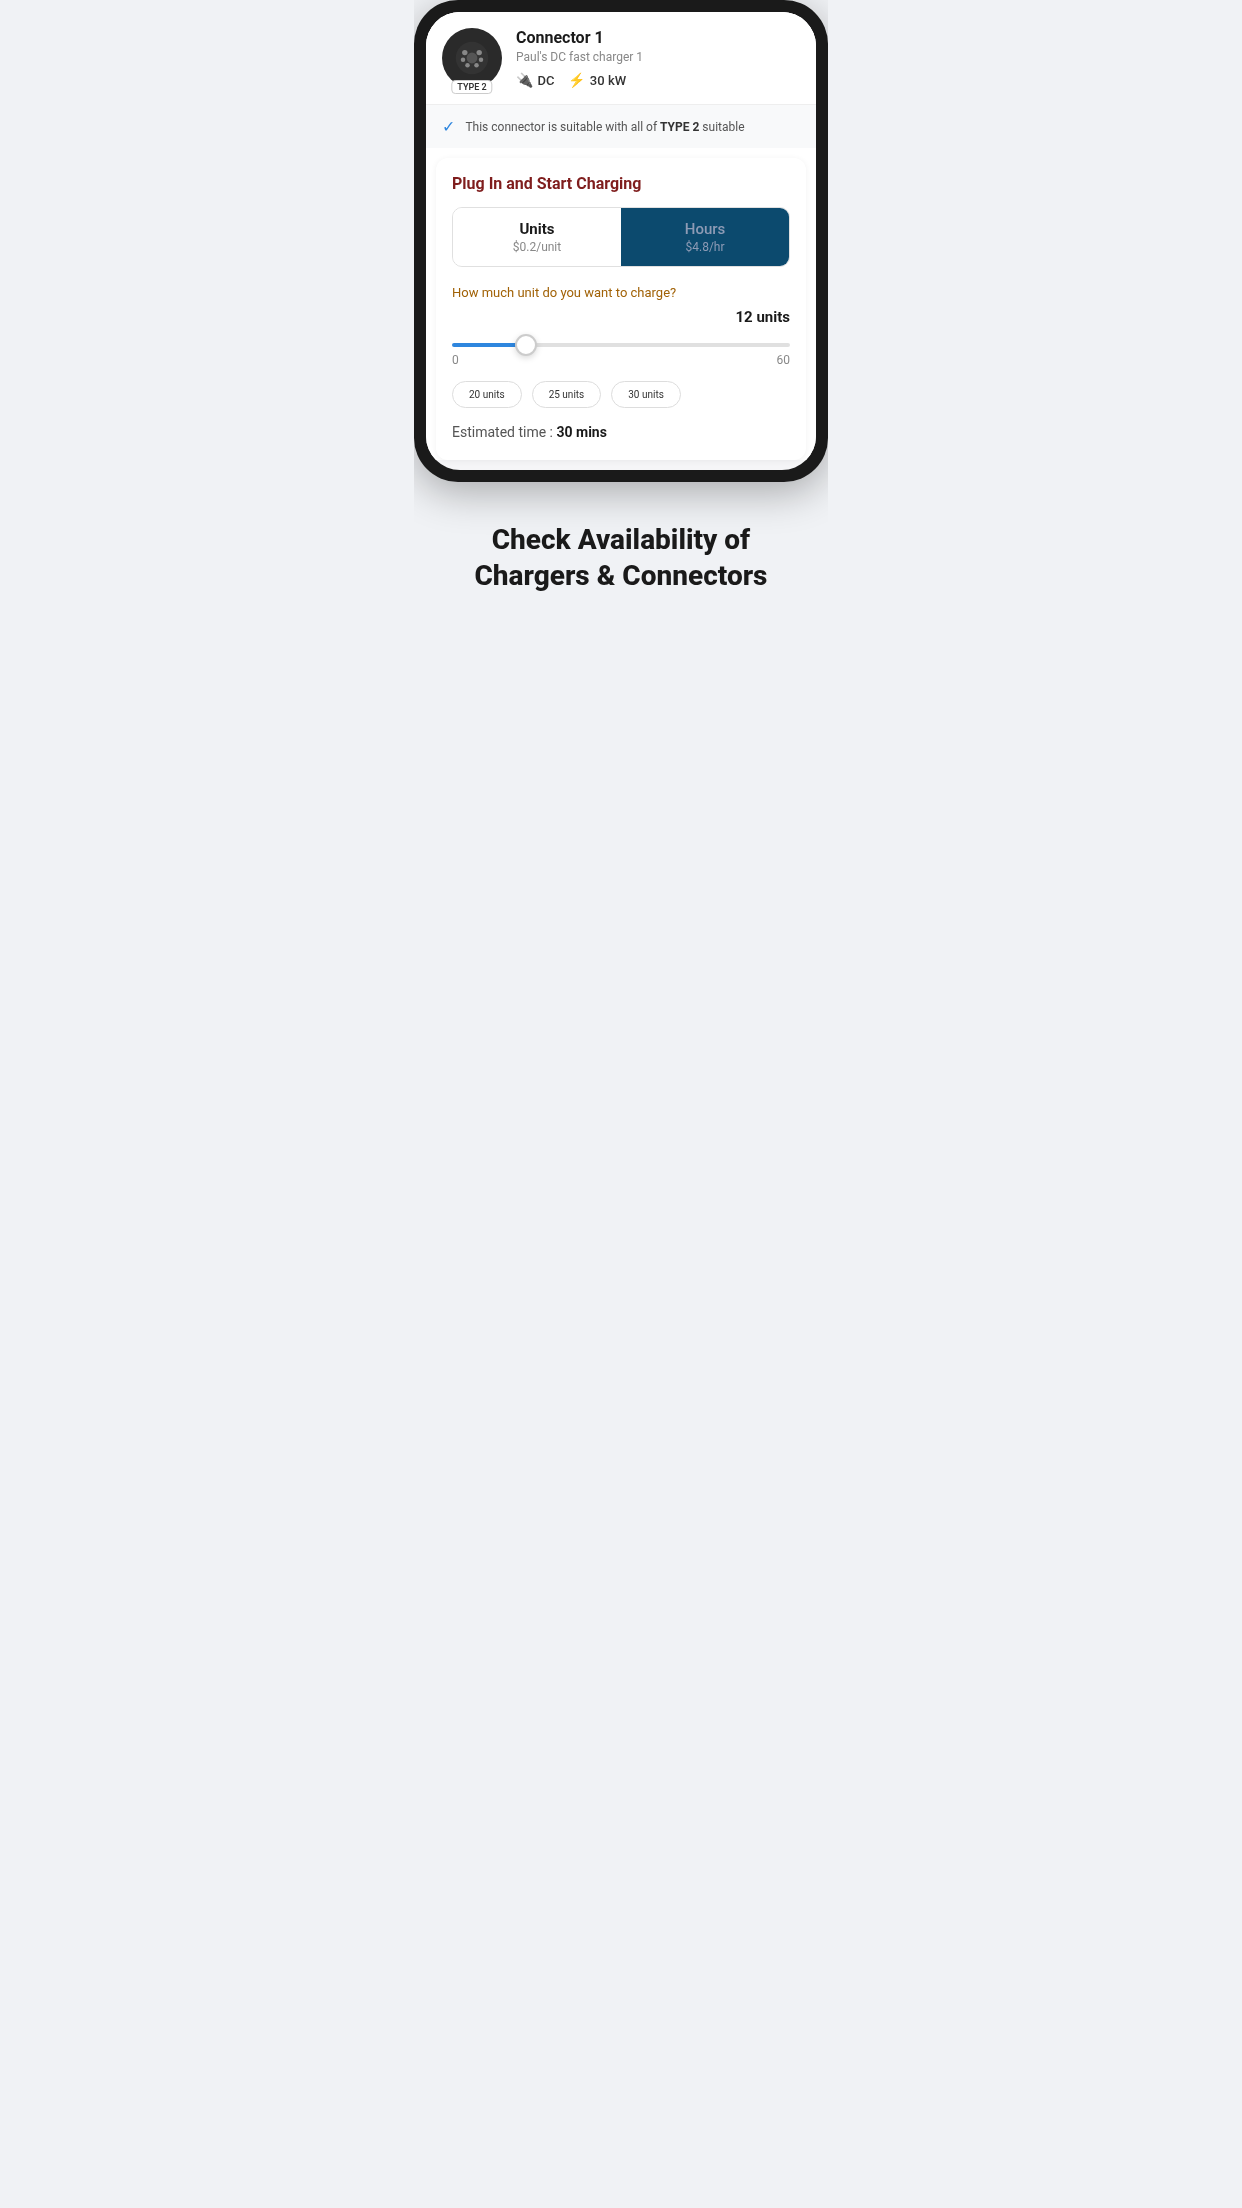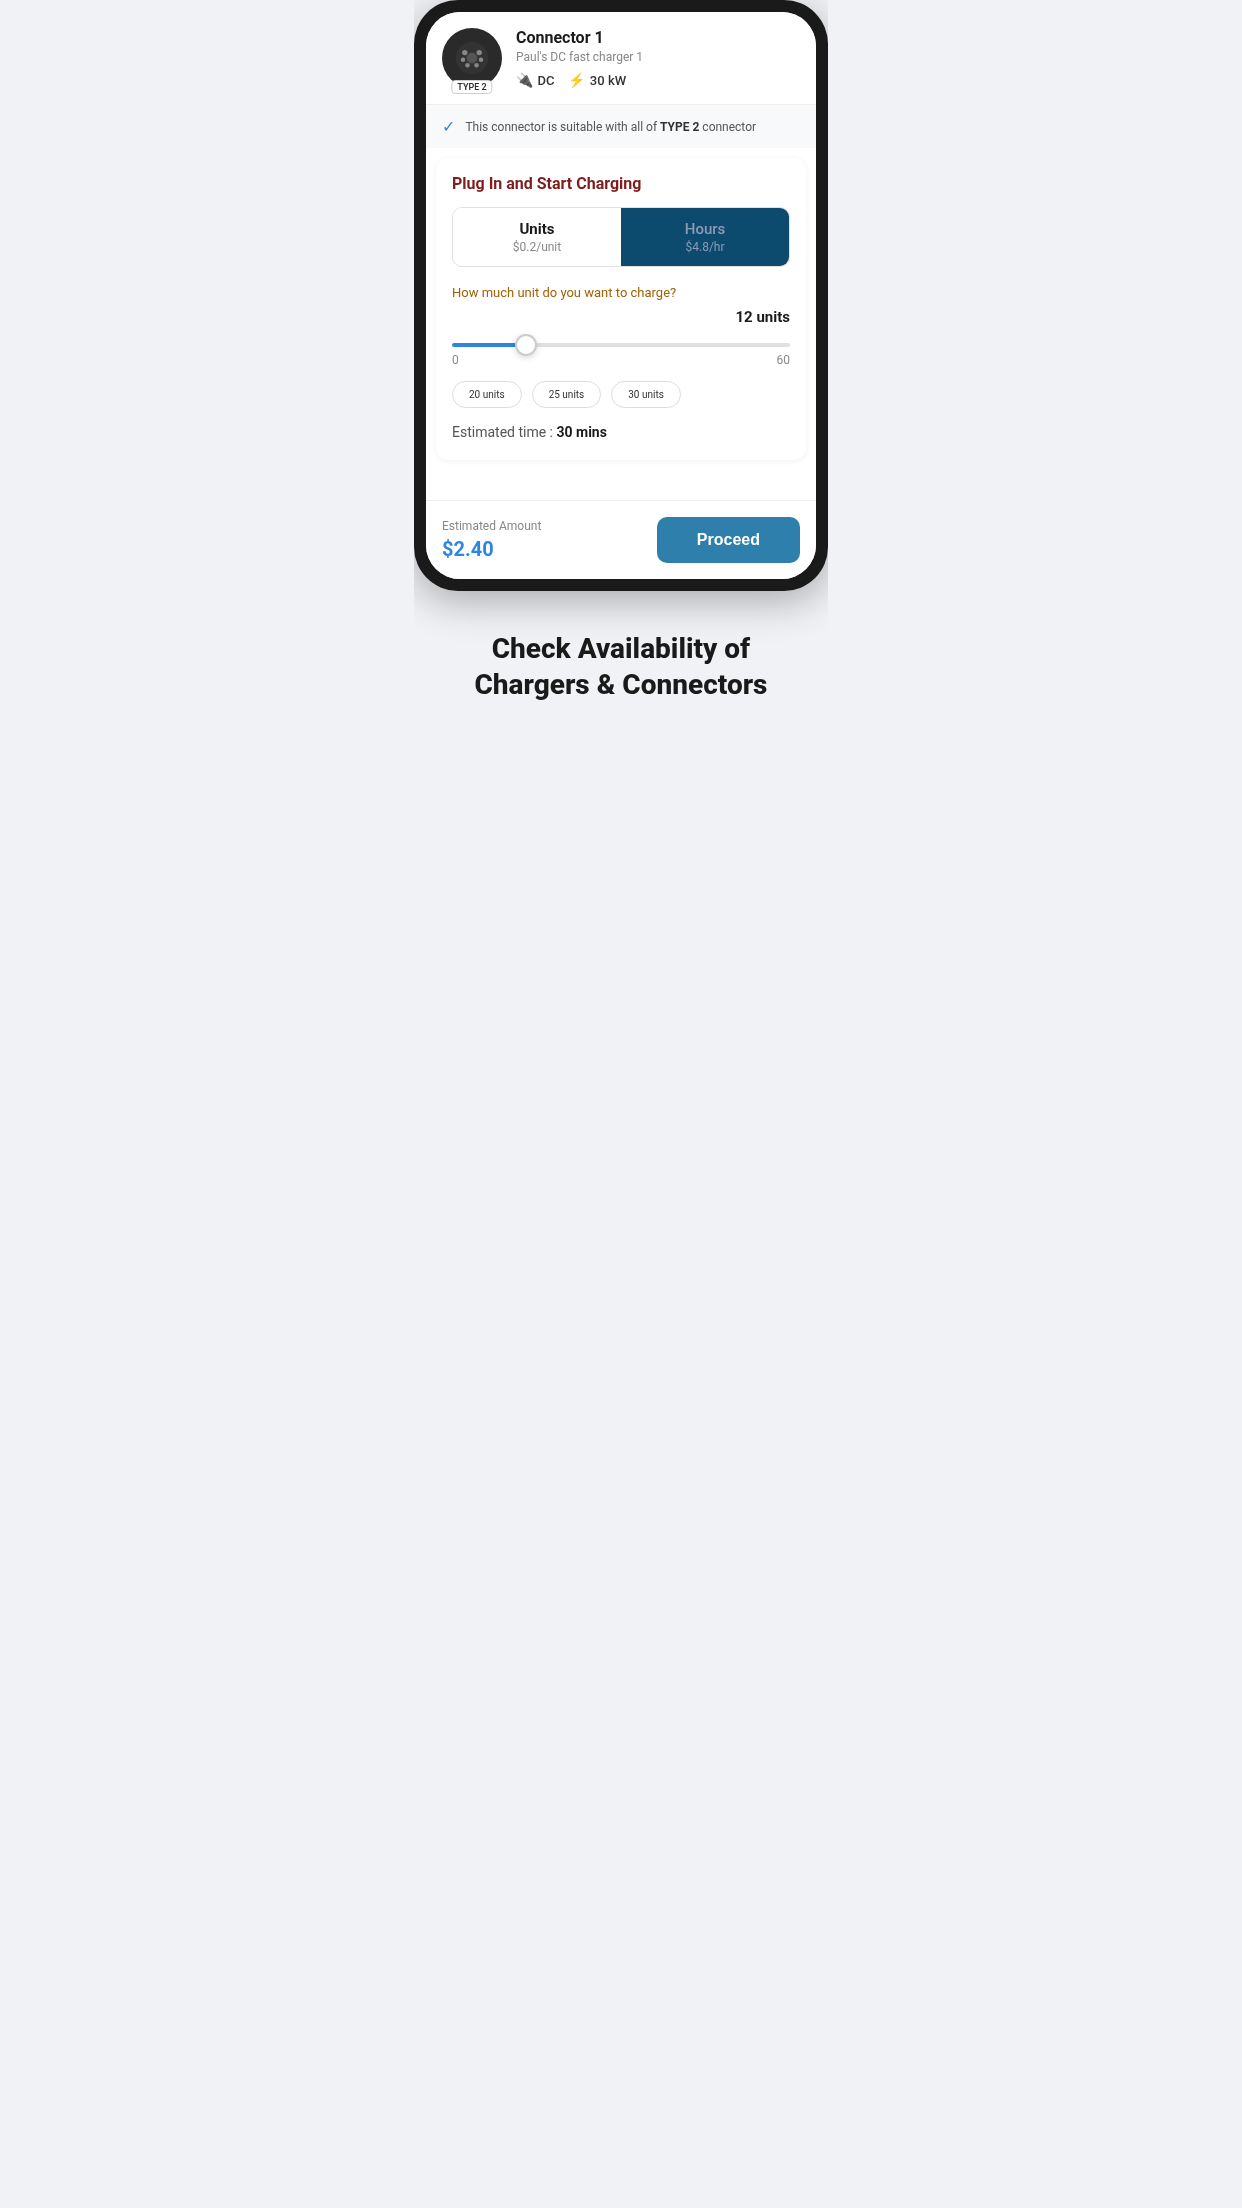--- a/index.html
+++ b/index.html
@@ -434,21 +434,21 @@
               </div>
             </div>
           </div>
         </div>
 
         <div class="compat-notice">
           <span class="compat-check">✓</span>
           <span class="compat-text">
             <span>This connector is suitable with all of</span>
             <strong>TYPE 2</strong>
-            <span>connector</span>
+            <span>suitable</span>
           </span>
         </div>
 
         <div class="plugin-section">
           <div class="plugin-title">Plug In and Start Charging</div>
 
           
           <div class="tab-switcher">
             <div class="tab-item active">
               <div class="tab-label">Units</div>
@@ -486,27 +486,20 @@
             <div class="chip">30 units</div>
           </div>
 
           
           <div class="est-time">
             <span>Estimated time :</span>
             <strong>30 mins</strong>
           </div>
         </div>
 
-        <div class="bottom-bar">
-          <div class="estimated-amount-group">
-            <div class="estimated-amount-label">Estimated Amount</div>
-            <div class="estimated-amount-value">$2.40</div>
-          </div>
-          <button class="proceed-button">Proceed</button>
-        </div>
 
       </div>
     </div>
   </div>
 
   <div class="below-phone">
     <div class="check-availability-title">
       <span>Check Availability of</span><br>
       <span>Chargers &amp; Connectors</span>
     </div>

